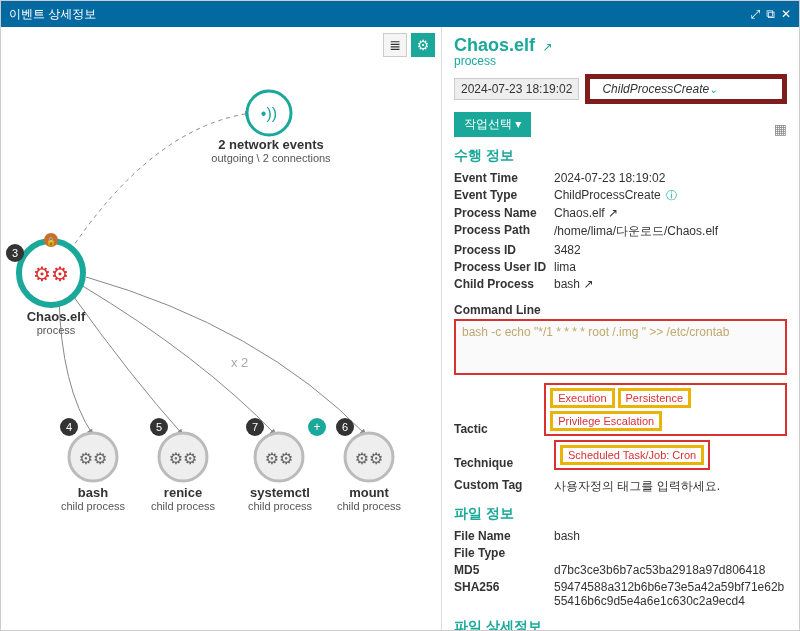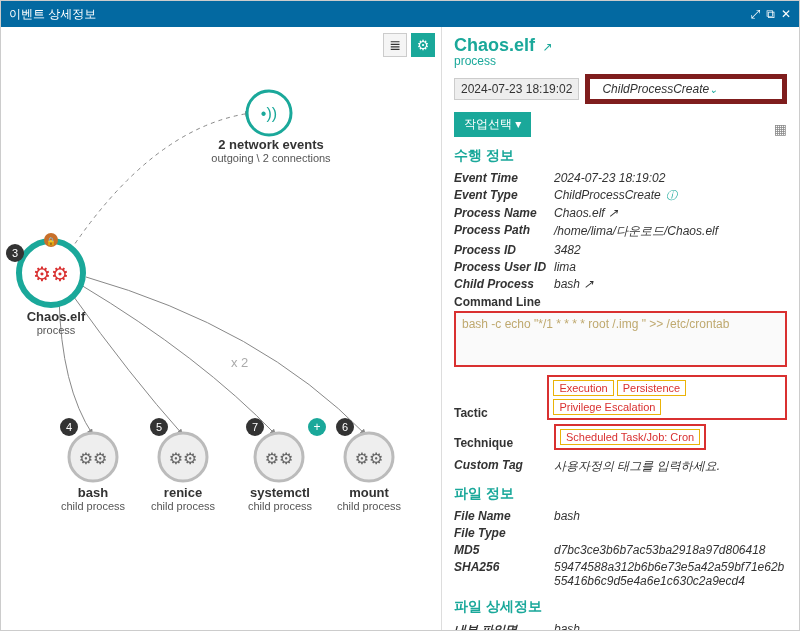--- a/index.html
+++ b/index.html
@@ -17,31 +17,31 @@
   .ext-icon { color:#1aa89a; font-size:12px; margin-left:4px; }
   .subtitle { color:#1aa89a; font-size:12px; margin-top:-2px; margin-bottom:6px; }
   .eventbar { display:flex; align-items:center; gap:6px; margin-bottom:8px; }
   .event-ts { background:#eee; border:1px solid #ccc; padding:3px 6px; font-size:12px; }
   .event-type { border:5px solid #7f1d1d; padding:3px 12px; flex:1; font-size:12px; background:#fff;font-style:italic;}
   .chev { color:#1aa89a; font-size:10px; margin-left:auto; }
   .action-row { display:flex; align-items:flex-end; gap:6px; margin-bottom:10px; }
   .action-btn { background:#1aa89a; color:#fff; border:none; padding:4px 10px; font-size:12px; }
   .cal-icon { margin-left:auto; color:#888; font-size:14px; }
   .section-title { color:#1aa89a; font-weight:bold; font-size:14px; margin:10px 0 6px 0; }
-  .kv { display:flex; margin:3px 0; font-size:12px;font-style:italic; }
+  .kv { display:flex; margin:3px 0; font-size:12px; }
   .kv .k { width:100px; font-weight:bold; color:#333; }
   .kv .v { flex:1; color:#333; }
   .link { color:#1aa89a; }
   .info-icon { color:#1aa89a; font-size:11px; margin-left:2px; }
-  .cmd-label { font-weight:bold; font-size:12px; margin-top:4px; }
+  .cmd-label { font-weight:bold; font-size:12px; margin-top:12px; }
   .cmd-box { border:2px solid #d93030; padding:4px 6px; margin-top:2px; height:56px; font-size:12px; color:#bfa96f; background:#fafafa; overflow:auto; }
   .tags-row { display:flex; align-items:flex-end; margin-top:8px; }
   .tags-row .k { width:100px; font-weight:bold; }
   .tags { border:2px solid #d93030; padding:3px 4px; display:flex; gap:3px; flex-wrap:wrap; }
-  .tag { border:1px solid #eab308; color:#d93030; font-size:11px; padding:1px 5px; }
+  .tag { border:3px solid #eab308; color:#d93030; font-size:11px; padding:1px 5px; }
   .custom-tag-input { flex:1; color:#aaa; font-size:12px; }
   .node-label { position:absolute; text-align:center; font-size:12px; }
   .node-label .name { font-weight:bold; font-size:13px; }
   .node-label .sub { font-size:11px; color:#555; }
 </style>
 </head>
 <body>
 
 <div class="titlebar">
   <span>이벤트 상세정보</span>

